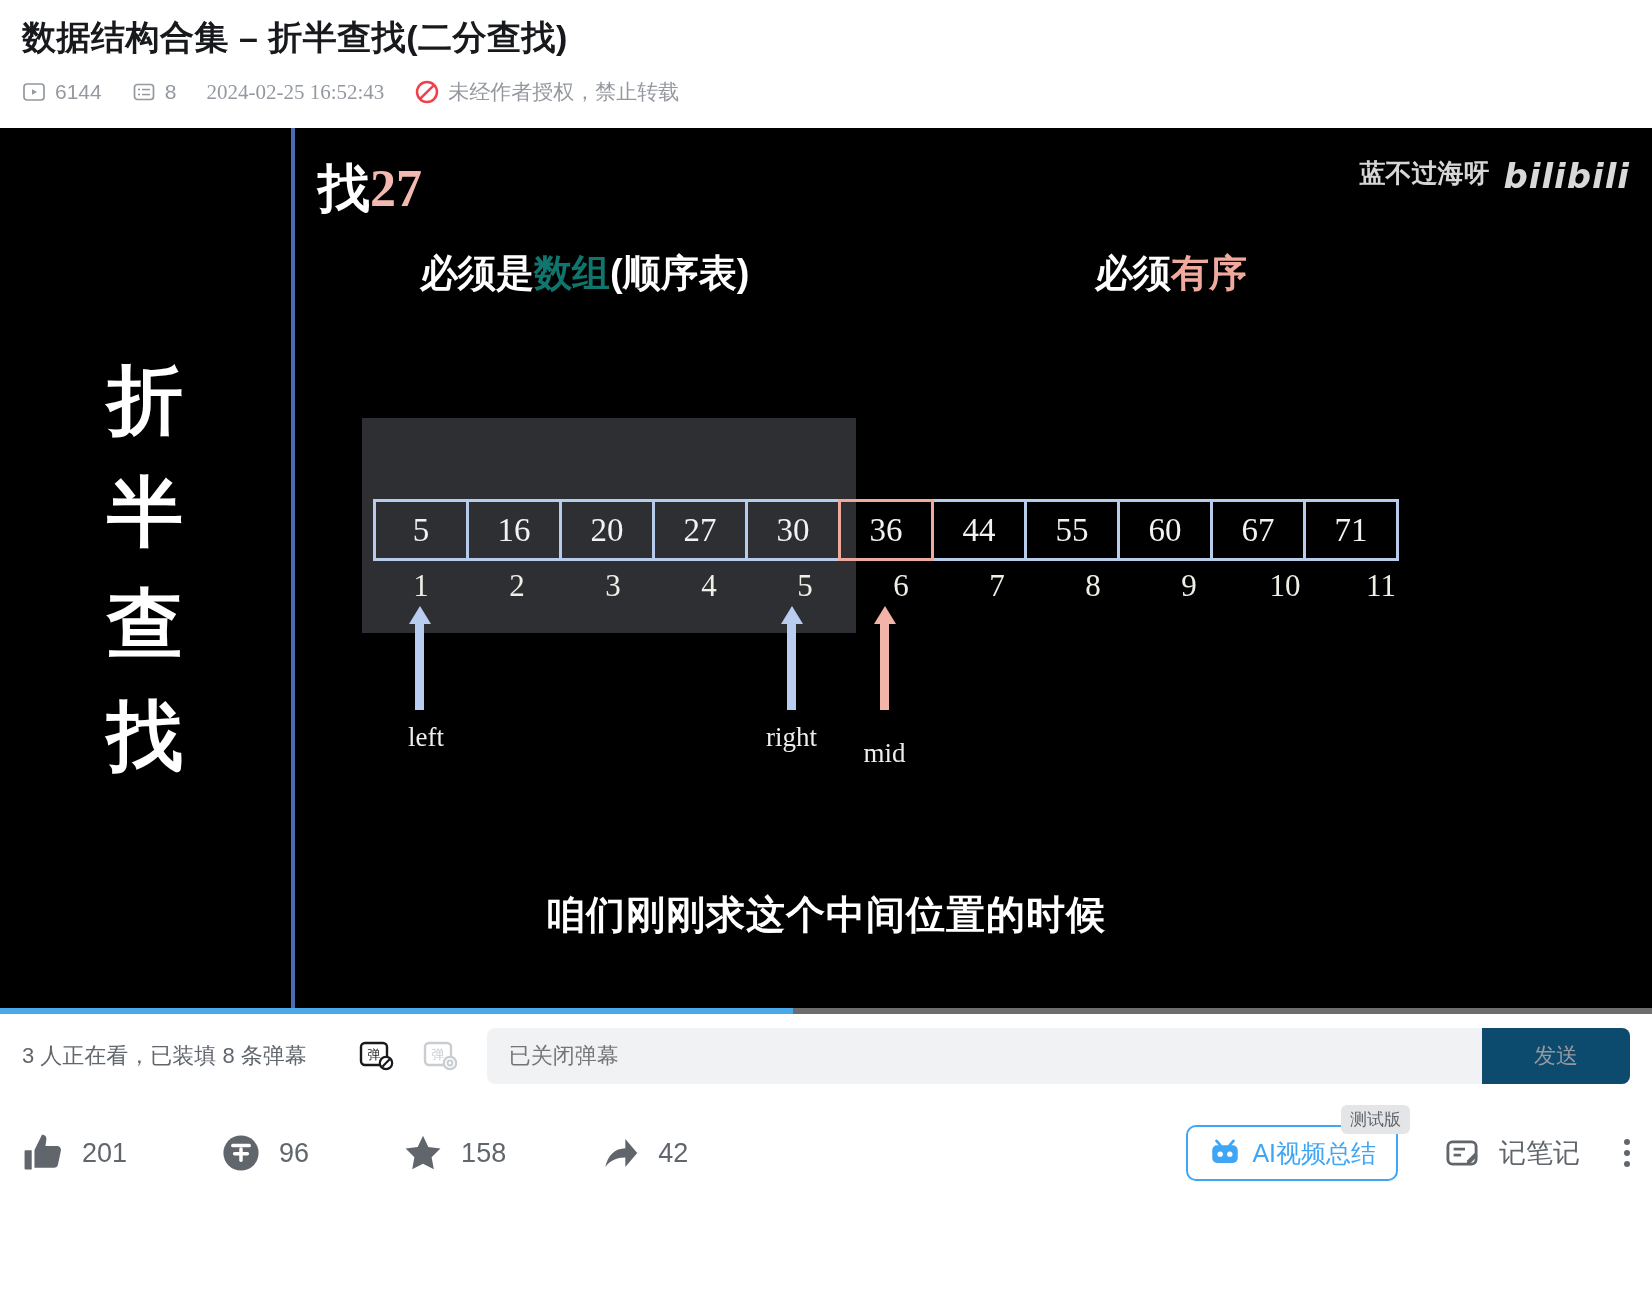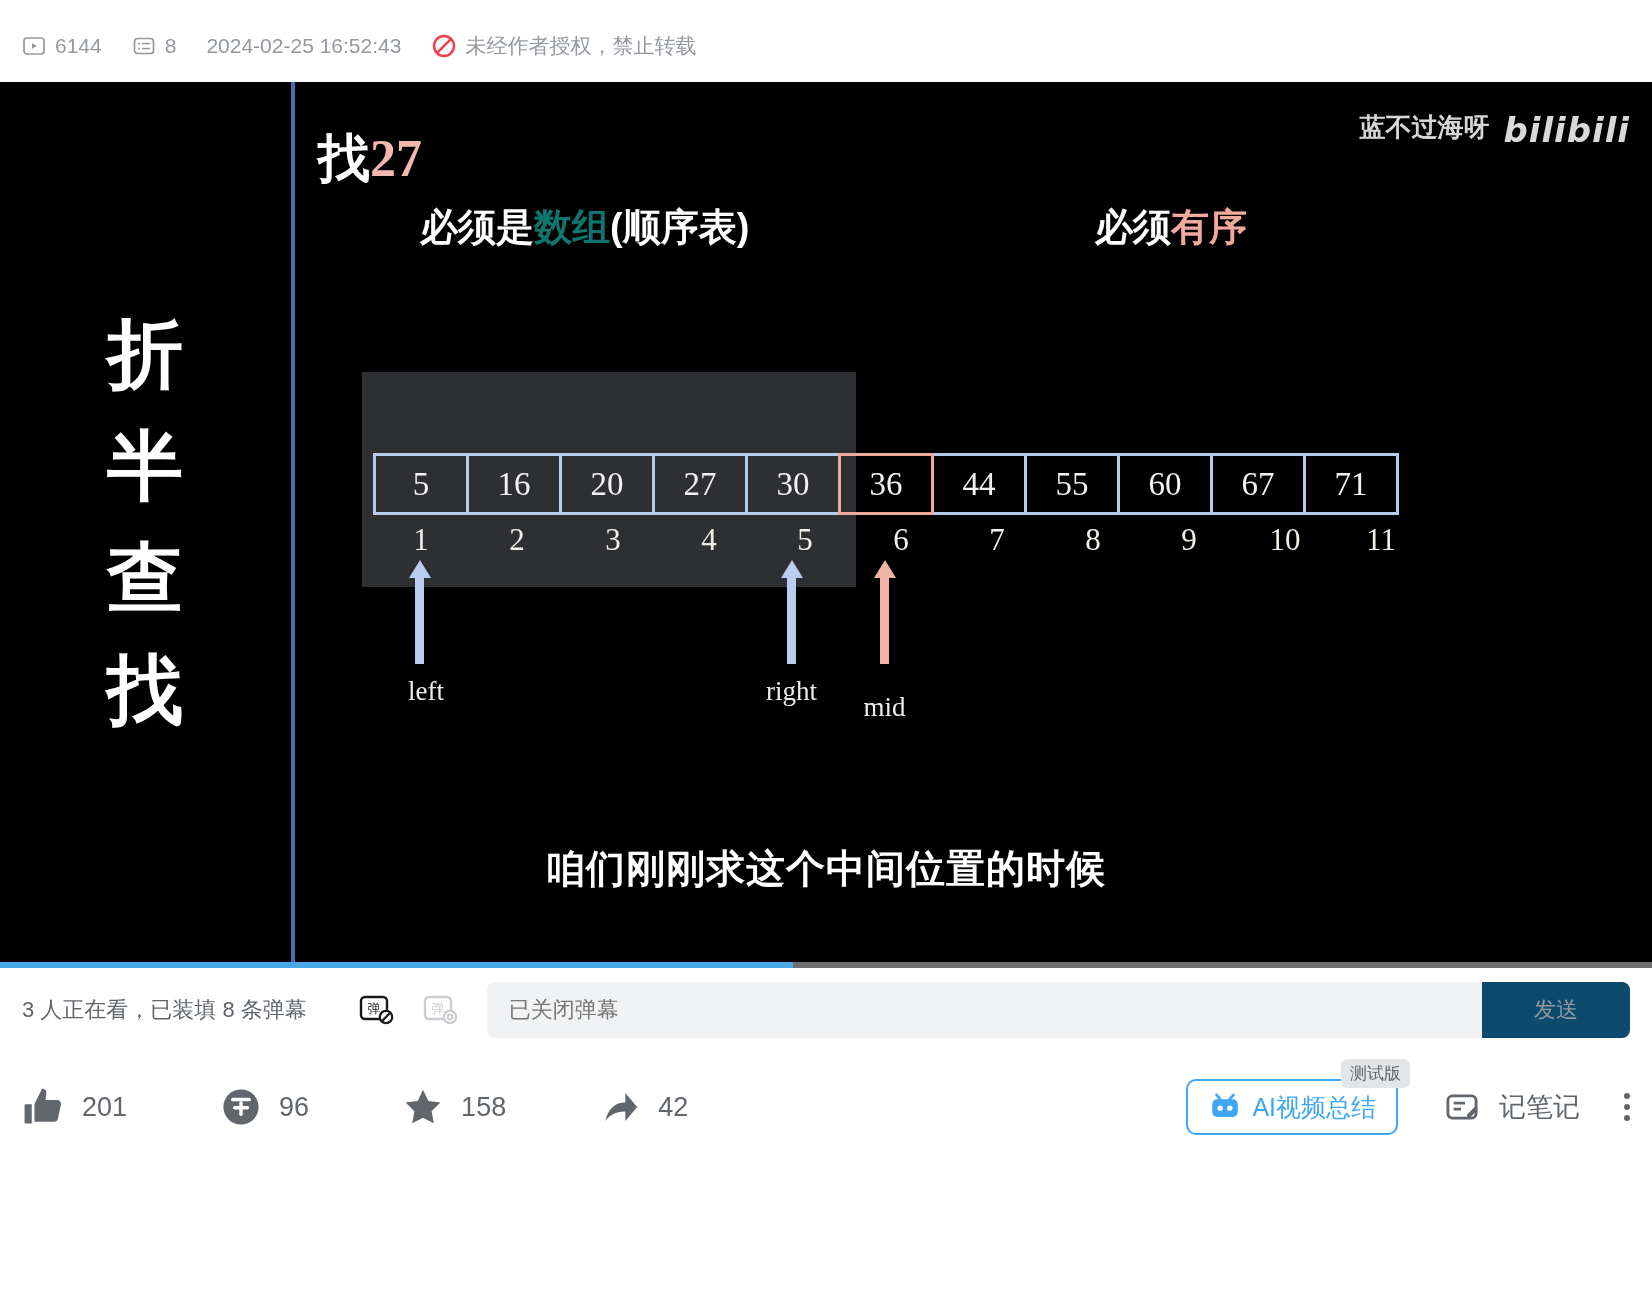--- a/index.html
+++ b/index.html
@@ -16,21 +16,21 @@
   .video-title {
     font-size: 34px; font-weight: bold; color: #18191c;
     letter-spacing: .5px; line-height: 46px; white-space: nowrap;
   }
   .meta-row {
     display: flex; align-items: center; margin-top: 18px;
     font-size: 21px; color: #9499a0; white-space: nowrap;
   }
   .meta-item { display: flex; align-items: center; margin-right: 30px; }
   .meta-item .glyph { display:inline-flex; align-items:center; margin-right: 9px; }
-  .meta-date { margin-right: 30px; }
+  .meta-date { margin-right: 30px; font-family: Liberation Serif, serif; }
   .meta-copy { display: flex; align-items: center; color:#9499a0; }
   .meta-copy .glyph { margin-right: 8px; }
 
   
   .player-wrap { margin-top: 22px; position: relative; }
   .player {
     position: relative; width: 1652px; height: 880px;
     background: #000; overflow: hidden;
   }
   
@@ -45,21 +45,20 @@
   }
   .vdivider {
     position: absolute; left: 291px; top: 0; width: 4px; height: 880px;
     background: #4b6bb5;
   }
 
   .find-label {
     position: absolute; left: 318px; top: 26px;
     font-size: 52px; font-weight: bold; color: #ffffff;
     font-family: "Liberation Serif", serif;
-    margin-top: 16px;
   }
   .find-label .num { color: #f3b9b0; font-family:"Liberation Serif", serif; }
 
   .cond-left {
     position: absolute; left: 420px; top: 120px;
     font-size: 38px; color:#fff; font-weight: 600;
     font-family: "Liberation Sans", sans-serif;
   }
   .cond-left .hl { color:#0f766e;text-align:right; }
   .cond-right {
@@ -191,20 +190,21 @@
   .dot-col { display:flex; flex-direction:column; gap:5px; }
   .dot { width:6px; height:6px; border-radius:50%; background:#61666d; }
   svg { display:block; }
 </style>
 </head>
 <body>
 
 <div class="page">
 
   <div class="header">
+    <h1 class="video-title">数据结构合集 – 折半查找(二分查找)</h1>
 
     <div class="meta-row">
       <div class="meta-item">
         <span class="glyph">
           <svg width="24" height="24" viewBox="0 0 24 24">
             <rect x="2" y="4" width="20" height="16" rx="3" fill="none" stroke="#9499a0" stroke-width="1.7"></rect>
             <path d="M10 9.2 L15 12 L10 14.8 Z" fill="#9499a0"></path>
           </svg>
         </span>
         <span>6144</span>

